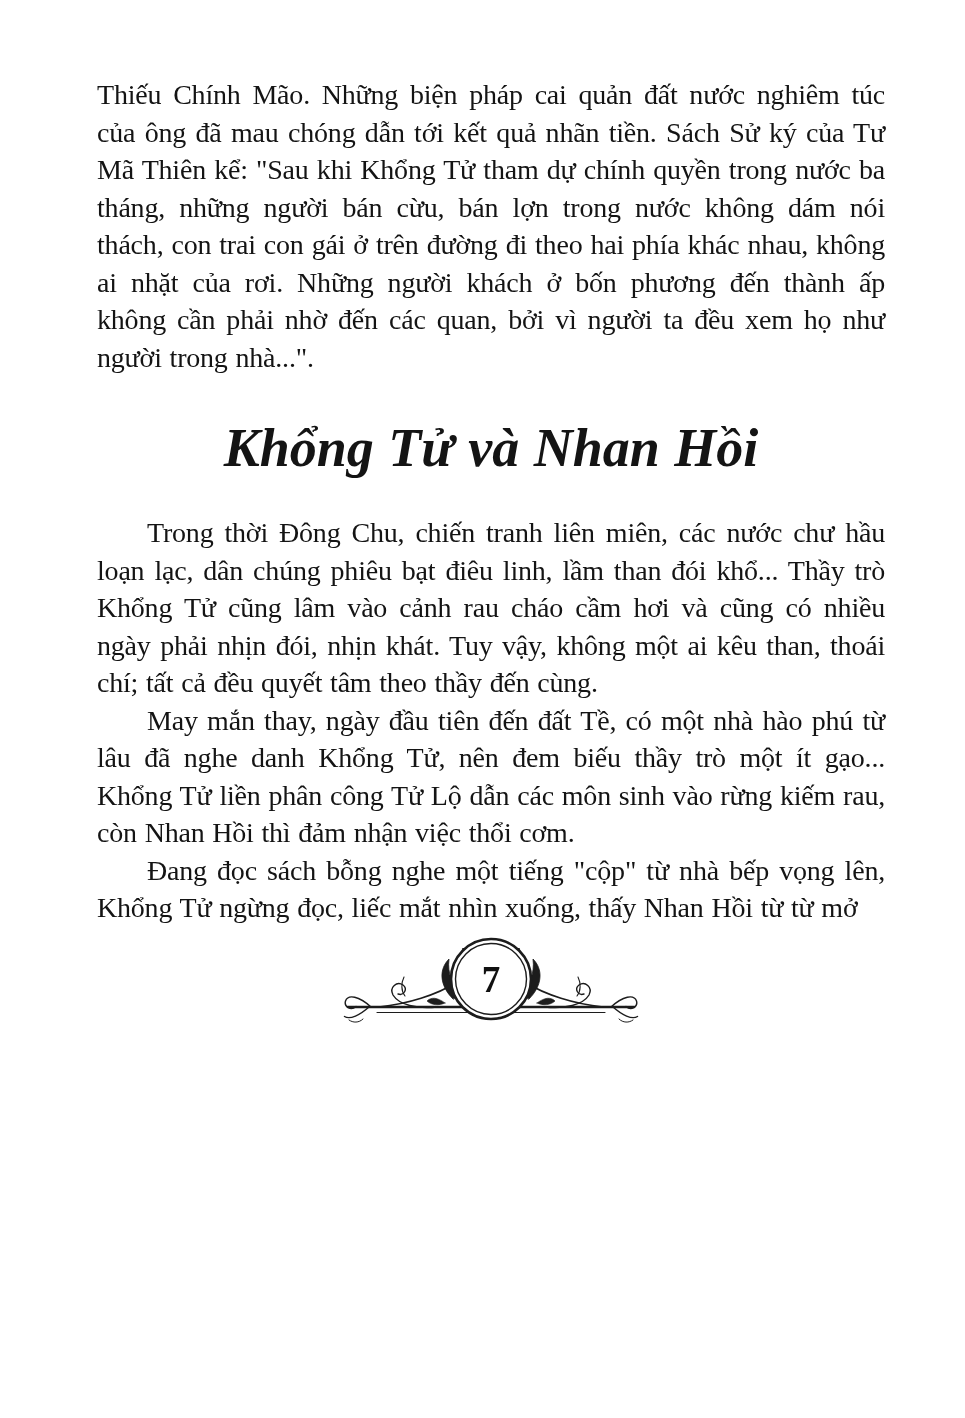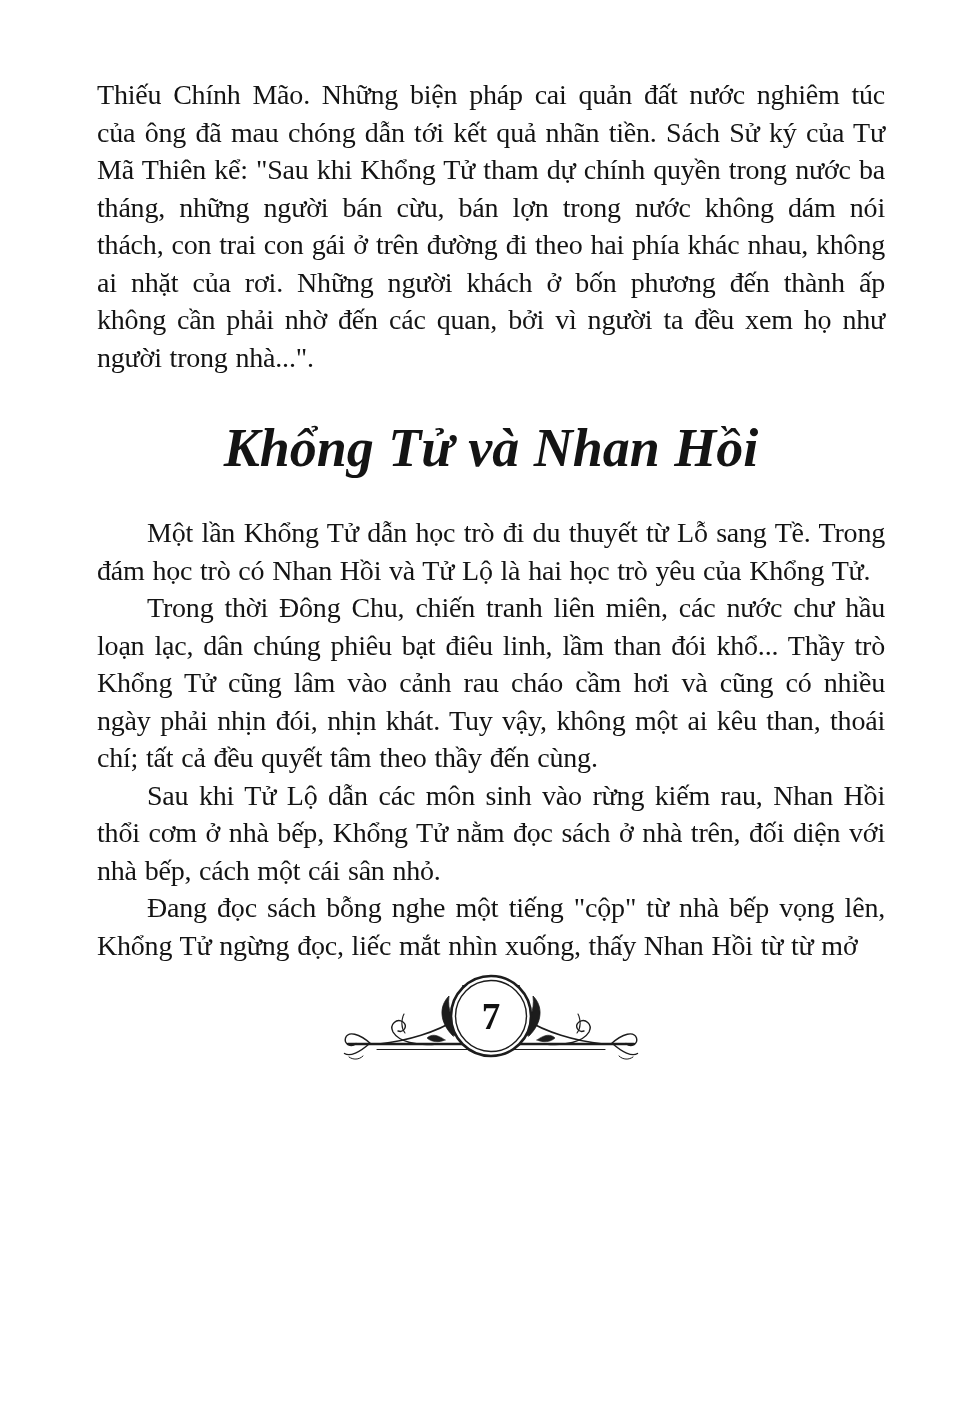--- a/index.html
+++ b/index.html
@@ -54,23 +54,22 @@
 </style>
 </head>
 <body>
 
 <div class="page">
 
   <p class="para"><span>Thiếu Chính Mão. Những biện pháp cai quản đất nước nghiêm túc của ông đã mau chóng dẫn tới kết quả nhãn tiền. Sách </span><span class="cited-title">Sử ký</span><span> của Tư Mã Thiên kể: "Sau khi Khổng Tử tham dự chính quyền trong nước ba tháng, những người bán cừu, bán lợn trong nước không dám nói thách, con trai con gái ở trên đường đi theo hai phía khác nhau, không ai nhặt của rơi. Những người khách ở bốn phương đến thành ấp không cần phải nhờ đến các quan, bởi vì người ta đều xem họ như người trong nhà...".</span></p>
 
   <h1 class="para chapter-title">Khổng Tử và Nhan Hồi</h1>
 
-  <p class="para indent">Một lần Khổng Tử dẫn học trò đi du thuyết từ Lỗ sang Tề. Trong đám học trò có Nhan Hồi và Tử Lộ là hai học trò yêu của Khổng Tử.</p>
   <p class="para indent">Trong thời Đông Chu, chiến tranh liên miên, các nước chư hầu loạn lạc, dân chúng phiêu bạt điêu linh, lầm than đói khổ... Thầy trò Khổng Tử cũng lâm vào cảnh rau cháo cầm hơi và cũng có nhiều ngày phải nhịn đói, nhịn khát. Tuy vậy, không một ai kêu than, thoái chí; tất cả đều quyết tâm theo thầy đến cùng.</p>
-  <p class="para indent">Sau khi Tử Lộ dẫn các môn sinh vào rừng kiếm rau, Nhan Hồi thổi cơm ở nhà bếp, Khổng Tử nằm đọc sách ở nhà trên, đối diện với nhà bếp, cách một cái sân nhỏ.</p>
+  <p class="para indent">May mắn thay, ngày đầu tiên đến đất Tề, có một nhà hào phú từ lâu đã nghe danh Khổng Tử, nên đem biếu thầy trò một ít gạo... Khổng Tử liền phân công Tử Lộ dẫn các môn sinh vào rừng kiếm rau, còn Nhan Hồi thì đảm nhận việc thổi cơm.</p>
   <p class="para indent">Đang đọc sách bỗng nghe một tiếng "cộp" từ nhà bếp vọng lên, Khổng Tử ngừng đọc, liếc mắt nhìn xuống, thấy Nhan Hồi từ từ mở</p>
 
   <div class="footer">
     <svg width="300" height="112" viewBox="0 0 300 112" fill="none" stroke="#1c1c1c" stroke-linecap="round">
 
       <path d="M7 74 H293" stroke-width="2.6"></path>
       <path d="M36 79.5 H264" stroke-width="1.1"></path>
 
       <g>
 

